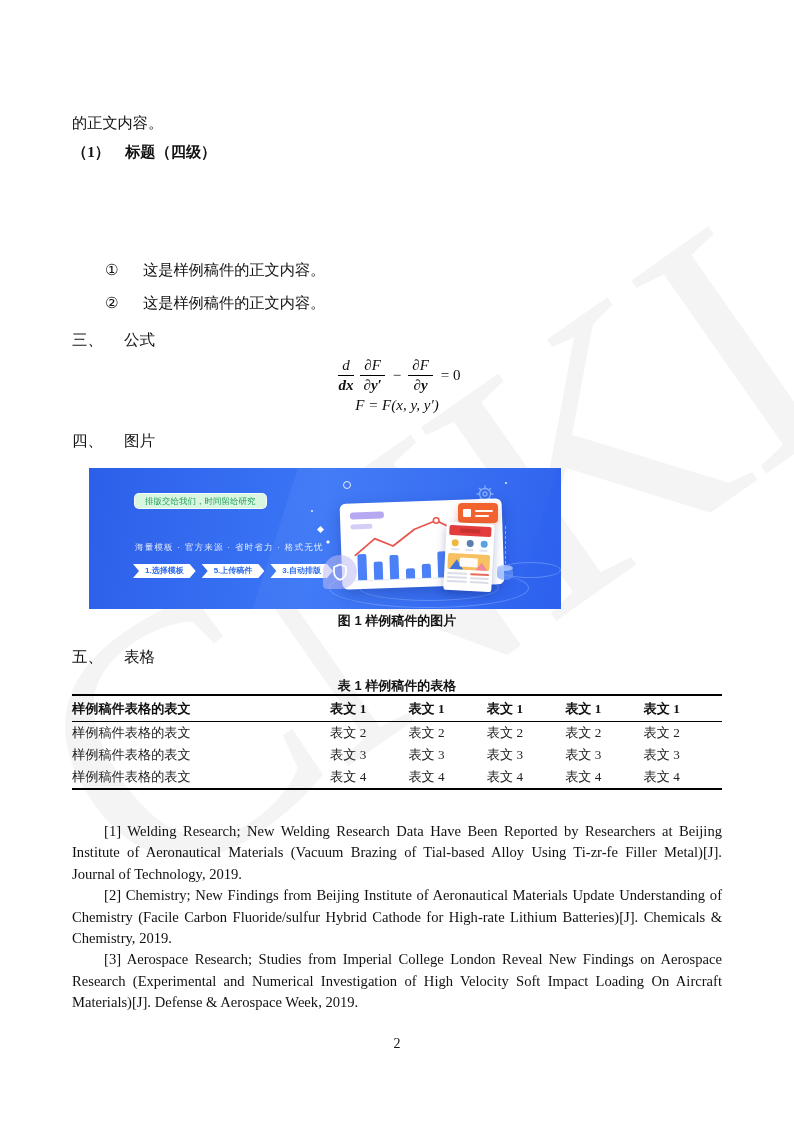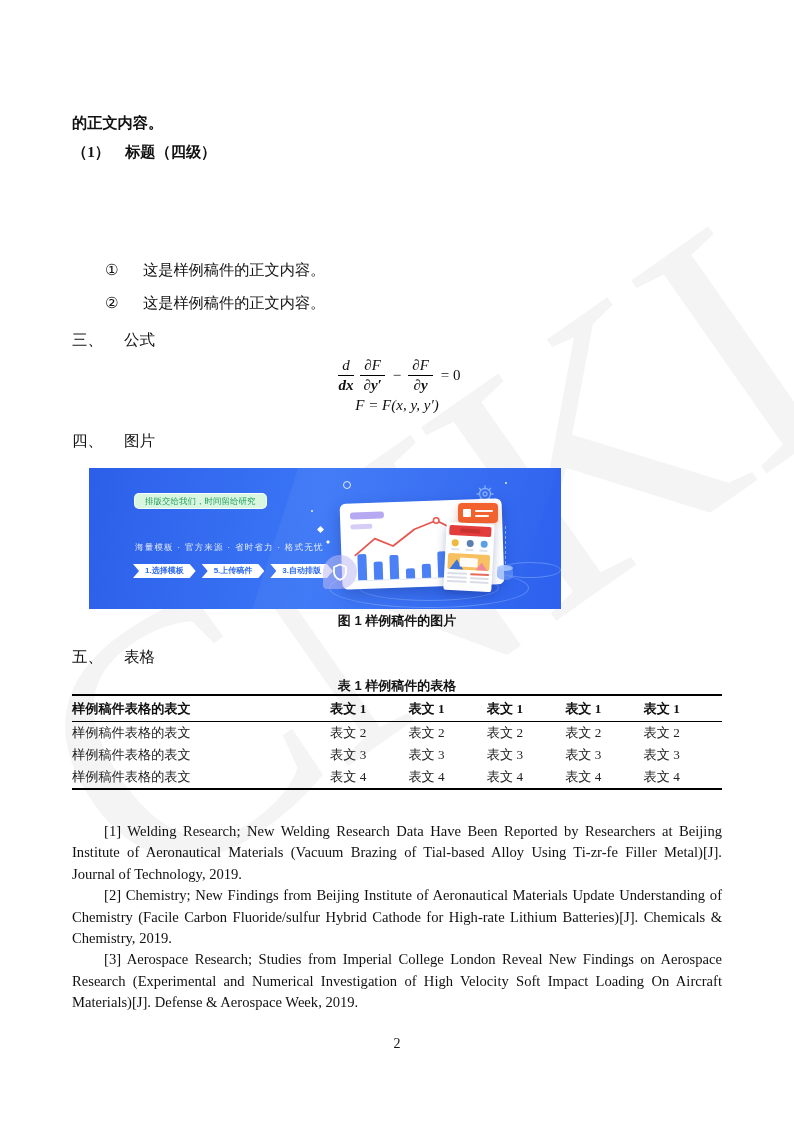--- a/index.html
+++ b/index.html
@@ -12,21 +12,21 @@
   .watermark {
     position:absolute; left:54%; top:50%;
     transform:translate(-50%,-50%) rotate(-35deg);
     font-family:"Liberation Serif","DejaVu Serif",serif;
     font-size:360px; letter-spacing:-6px; white-space:nowrap;
     color:rgba(40,40,40,0.05); z-index:0; user-select:none;
   }
   .content { position:absolute; left:72px; top:0; width:650px; height:100%; z-index:1; }
   .abs { position:absolute; left:0; right:0; }
 
-  .bodyline { font-size:15.2px; line-height:24px;font-weight:bold; }
+  .bodyline { font-size:15.2px; line-height:24px; }
   .h4line   { font-size:15.2px; line-height:24px;font-weight:bold; }
   .para     { font-size:15.2px; line-height:33.4px; text-align:justify; text-indent:2em; }
   .listitem { font-size:15.2px; line-height:24px; display:flex; padding-left:33px; }
   .listitem .marker { width:38px; }
   .sechead  { font-size:15.5px; line-height:26px; display:flex; }
   .sechead .num { width:52px; }
 
   
   .formula { text-align:center; font-size:15px; }
   .f-line1 { display:inline-flex; align-items:center; font-style:italic; }

